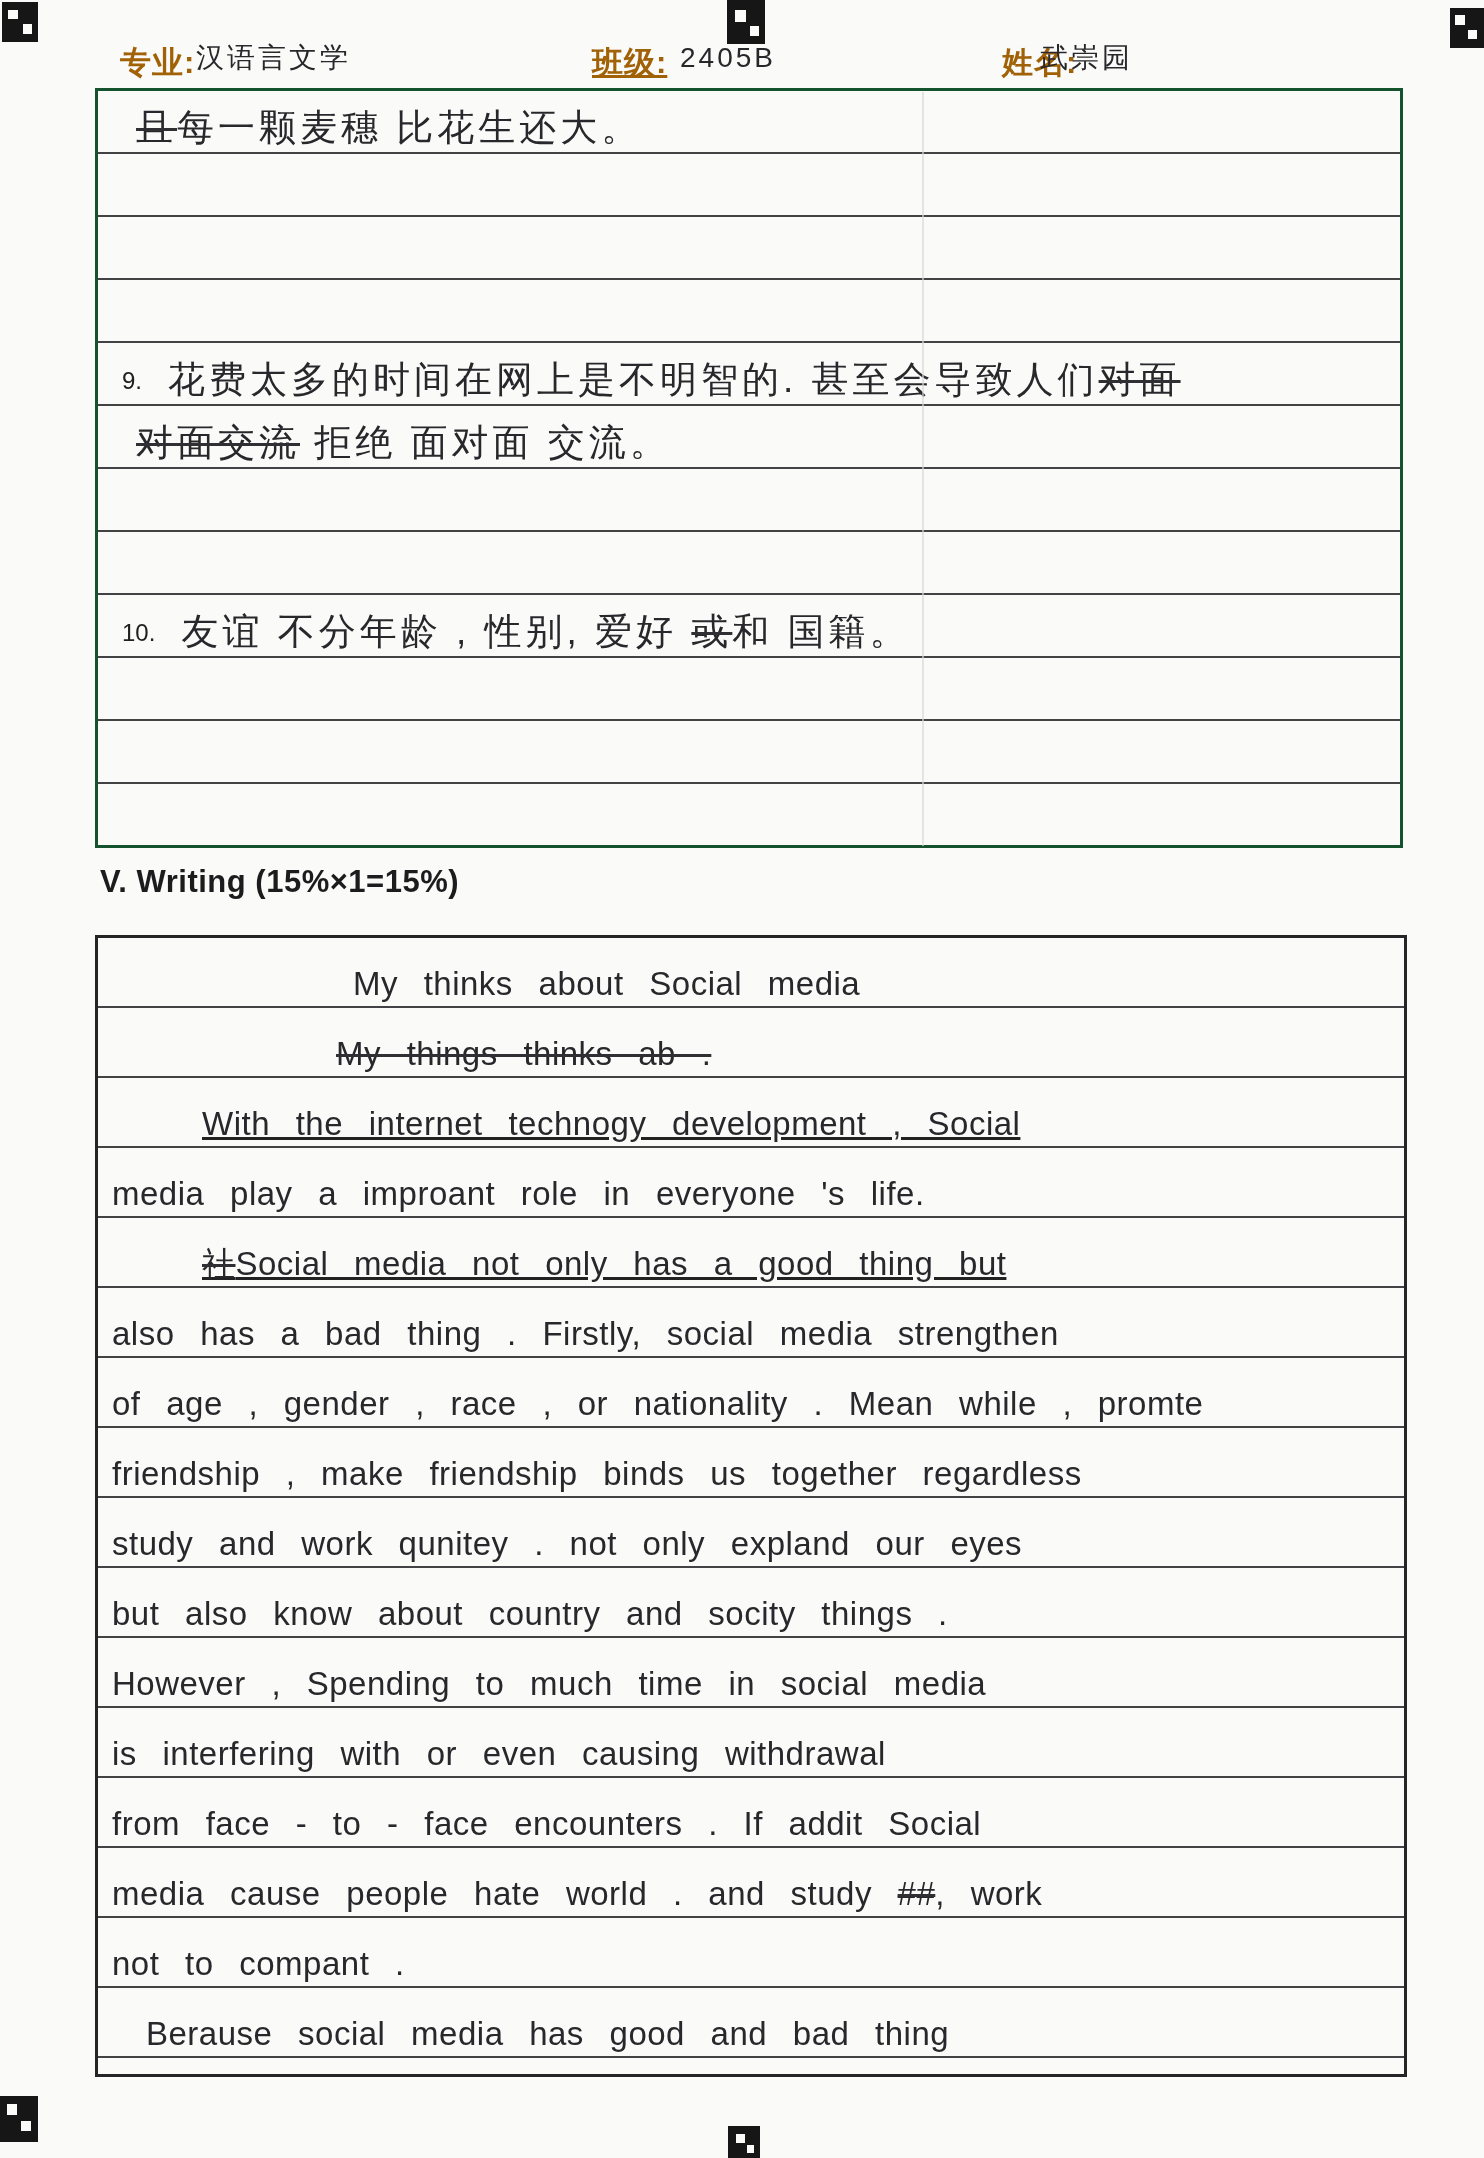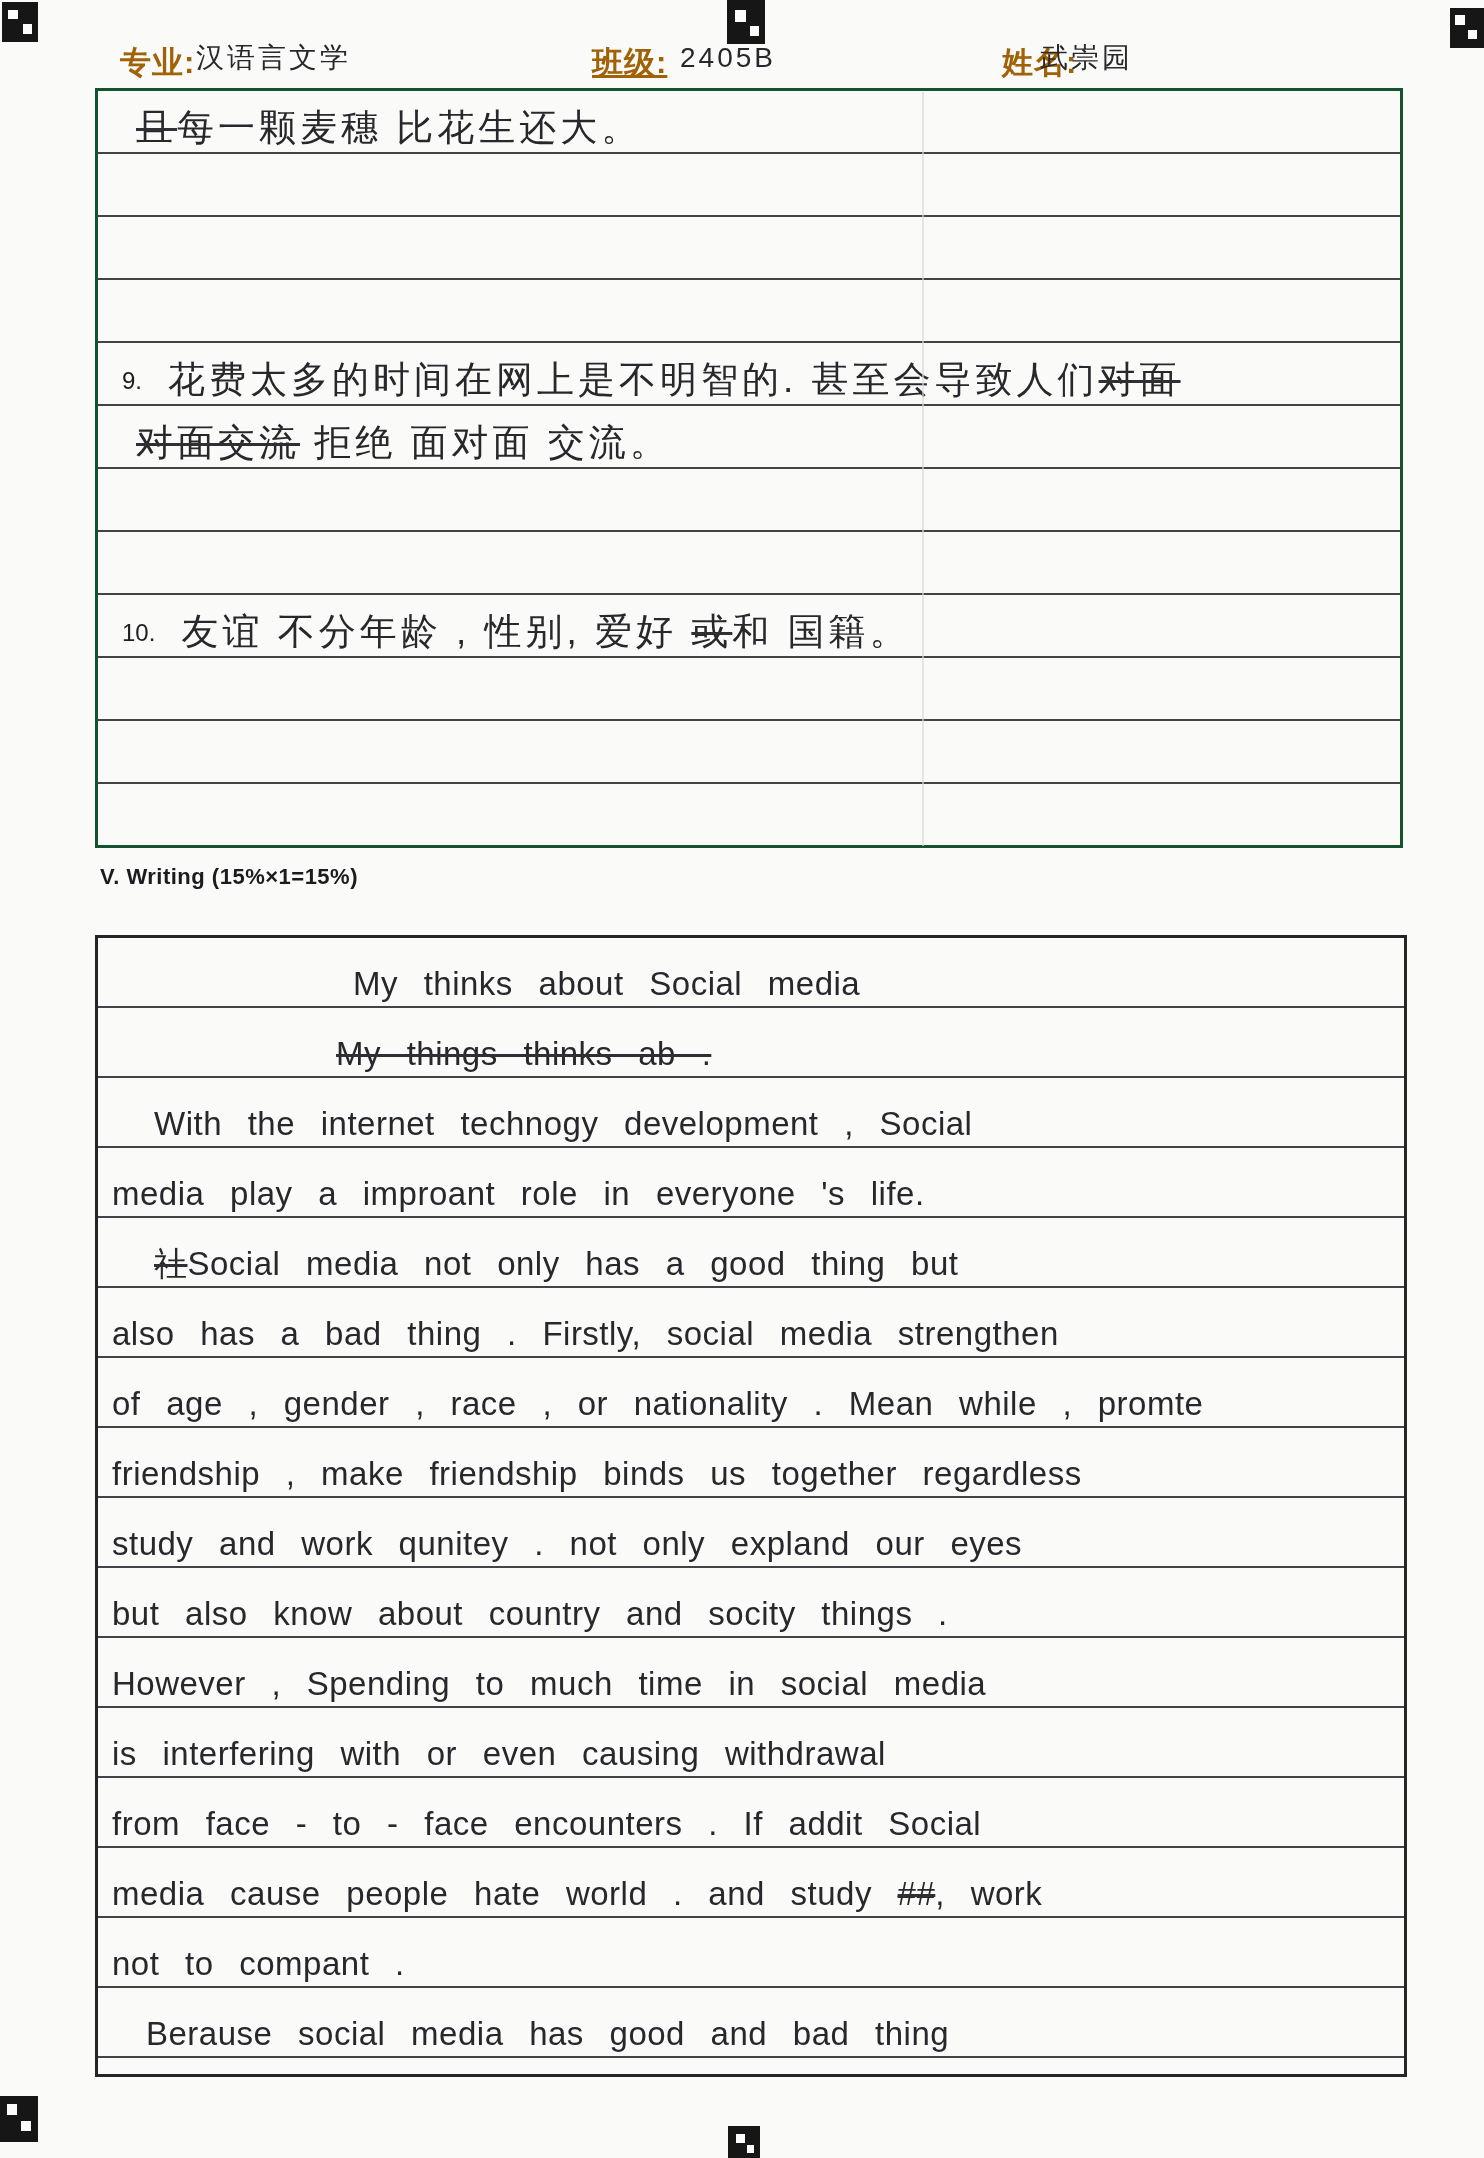--- a/index.html
+++ b/index.html
@@ -26,34 +26,34 @@
     border:3px solid #14532d; box-sizing:border-box; background:transparent;
   }
   .arow {
     height:63px; box-sizing:border-box; border-bottom:2px solid #434346;
     display:flex; align-items:flex-end; padding:0 12px 3px 18px;
   }
   .arow.noline { border-bottom:none; }
   .arow .num { font-size:24px; color:#202022; padding:0 26px 6px 6px; flex:0 0 auto; }
   .arow.first-line { padding-left:38px; }
   
-  .sec-title { position:absolute; left:100px; top:864px; font-size:22px; font-weight:bold; color:#1c1c1e; letter-spacing:0.5px;text-align:center; }
+  .sec-title { position:absolute; left:100px; top:864px; font-size:31px; font-weight:bold; color:#1c1c1e; letter-spacing:0.5px;text-align:center; }
   
   .ebox {
     position:absolute; left:95px; top:935px; width:1312px; height:1142px;
     border:3px solid #252527; box-sizing:border-box;
   }
   .erow {
     height:70px; box-sizing:border-box; border-bottom:2px solid #434346;
     display:flex; align-items:flex-end; padding:0 10px 4px 14px;
   }
   .erow.noline { border-bottom:none; }
   .erow.title-row   { padding-left:255px; }
   .erow.title2-row  { padding-left:238px; }
-  .erow.indent-sm   { padding-left:56px; }
+  .erow.indent-sm   { padding-left:104px;text-decoration:underline; }
   .erow.indent-lg   { padding-left:48px; }
   
   .crease { position:absolute; width:2px; background:#d9d9d4; opacity:0.65; }
 </style>
 </head>
 <body>
 
 <div class="page">
 
   <div class="marker" style="left:2px;top:2px;width:36px;height:40px;">

